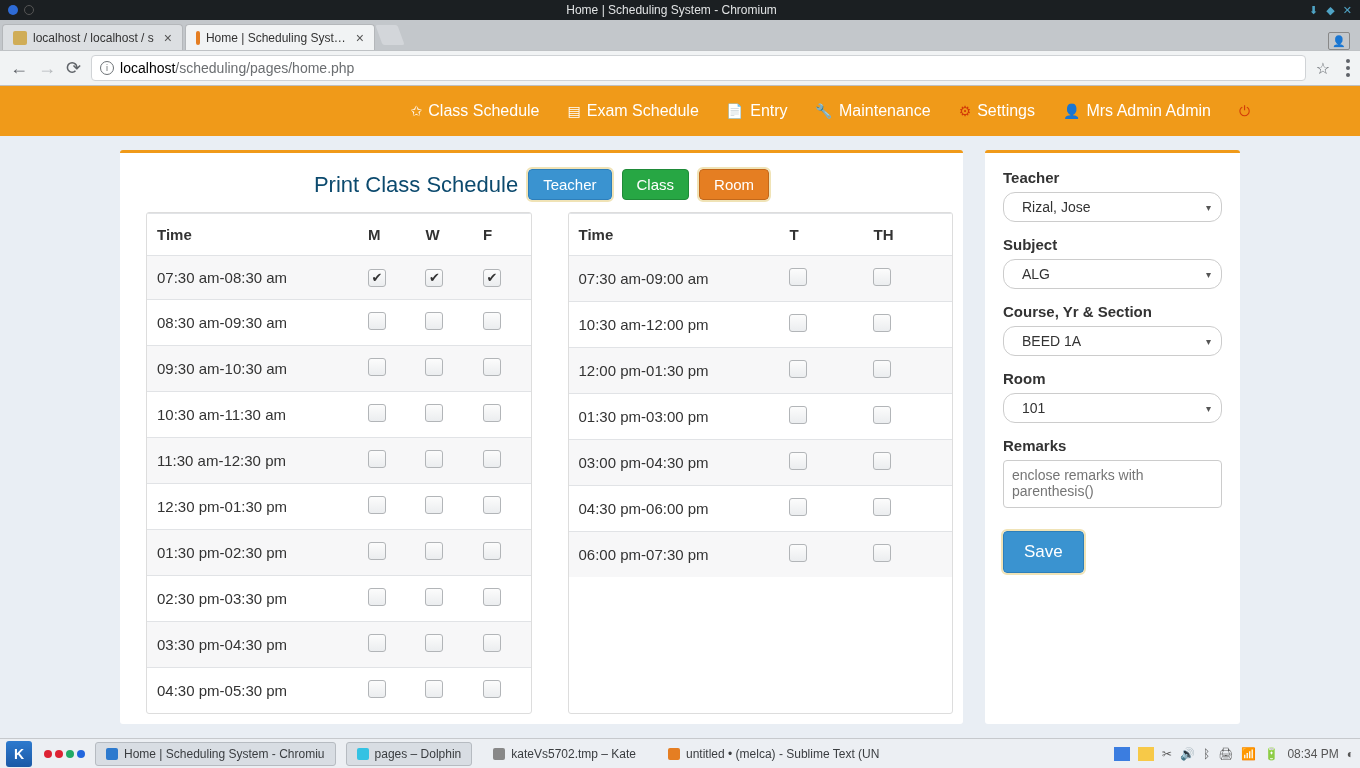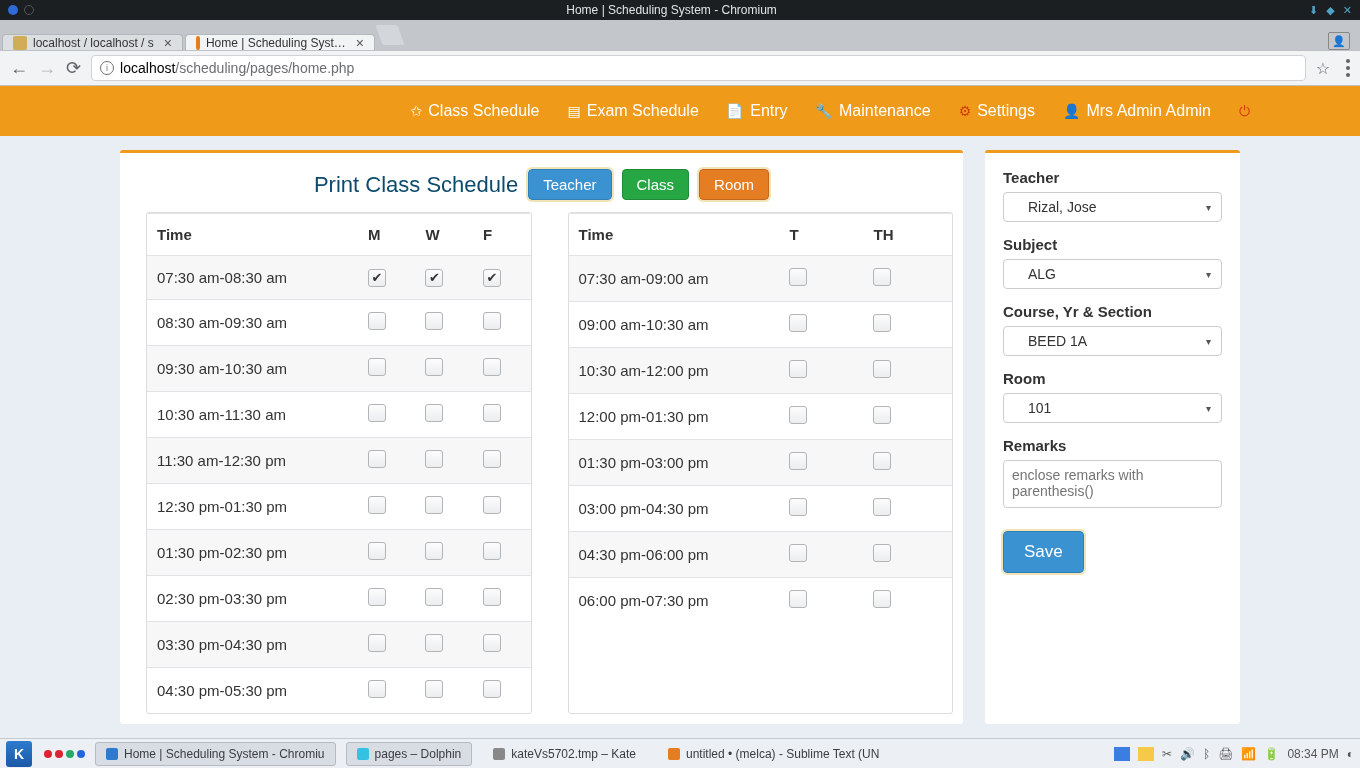--- a/index.html
+++ b/index.html
@@ -8,21 +8,21 @@
   
   .osbar { height: 20px; background: #1b1f22; color: #6d6f70; display: flex; align-items: center; justify-content: space-between; padding: 0 8px; font-size: 11px; }
   .osbar-left { display: flex; align-items: center; gap: 6px; }
   .osbar-dot { width: 10px; height: 10px; border-radius: 50%; background: #2e6bd6; }
   .osbar-center { flex: 1; text-align: center; color: #e1e3e4; font-size: 12px; }
   .win-btns { display: flex; gap: 8px; }
   .win-btn { color: #4fa4c6; font-size: 11px; }
 
   
   .tabbar { height: 30px; background: #c3c7cb; display: flex; align-items: flex-end; padding-left: 2px; }
-  .tab { height: 16px; background: #f1f3f4; margin-right: 2px; padding: 0 10px; display: flex; align-items: center; gap: 6px; font-size: 12px; border-top-left-radius: 4px; border-top-right-radius: 4px; border: 1px solid #b4b7ba; border-bottom: none; max-width: 190px; overflow: hidden; white-space: nowrap; }
+  .tab { height: 26px; background: #f1f3f4; margin-right: 2px; padding: 0 10px; display: flex; align-items: center; gap: 6px; font-size: 12px; border-top-left-radius: 4px; border-top-right-radius: 4px; border: 1px solid #b4b7ba; border-bottom: none; max-width: 190px; overflow: hidden; white-space: nowrap; }
   .tab.inactive { background: #dcdfe2; }
   .tab .favicon { width: 14px; height: 14px; display: inline-block; background: #e57e22; border-radius: 2px; }
   .tab.inactive .favicon { background: #d0ad57; }
   .tab .close-x { font-size: 14px; color: #555; margin-left: 4px; }
   .tab-add { width: 22px; height: 20px; background: #d3d6da; margin-left: 2px; transform: skewX(20deg); align-self: center; border-radius: 2px; }
   .userbox { margin-left: auto; margin-right: 10px; width: 22px; height: 18px; border: 1px solid #888; border-radius: 2px; display: flex; align-items: center; justify-content: center; font-size: 11px; }
 
   .addrbar { height: 36px; background: #f1f3f4; border-top: 1px solid #bfc2c5; border-bottom: 1px solid #c0c0c0; display: flex; align-items: center; padding: 0 10px; gap: 10px; }
   .navicon { color: #5f6368; font-size: 18px; cursor: pointer; }
   .navicon.disabled { color: #b5b8bb; }
@@ -58,21 +58,21 @@
   .tables { display: flex; gap: 20px; padding: 0 10px; }
   .tbl { flex: 1; border: 1px solid #ddd; border-radius: 3px; overflow: hidden; margin-left: 16px; }
   table { width: 100%; border-collapse: collapse; }
   th, td { padding: 12px 10px; text-align: left; border-top: 1px solid #e1e3e6; font-size: 15px; color: #333; }
   th { font-weight: 700; }
   tr:nth-child(odd) td { background: #f7f7f8; }
   .chk { width: 18px; height: 18px; border: 1px solid #b2b5b8; border-radius: 3px; display: inline-flex; align-items: center; justify-content: center; background: linear-gradient(#fcfcfc,#ebedef); font-size: 13px; color: #333; cursor: pointer; }
 
   
   .right label { display: block; font-weight: 700; margin-bottom: 6px; font-size: 15px; }
-  .select { width: 100%; height: 30px; border: 1px solid #ccc; border-radius: 4px; display: flex; align-items: center; justify-content: space-between; padding: 0 10px 0 24px; margin-bottom: 14px; cursor: pointer; background: #fff; }
+  .select { width: 100%; height: 30px; border: 1px solid #ccc; border-radius: 12px; display: flex; align-items: center; justify-content: space-between; padding: 0 10px 0 18px; margin-bottom: 14px; cursor: pointer; background: #fff; }
   .select .caret { color: #555; font-size: 10px; }
   textarea { width: 100%; height: 48px; border: 1px solid #ccc; border-radius: 4px; padding: 6px 8px; font-family: inherit; font-size: 14px; resize: none; margin-bottom: 20px; }
   .btn-row { display: flex; gap: 10px; }
 
   
   .taskbar { position: absolute; bottom: 0; left: 0; right: 0; height: 30px; background: #eceff3; border-top: 1px solid #c6c9cd; display: flex; align-items: center; font-size: 12px; color: #3a3d40; gap: 10px; padding: 0 6px; }
   .kbtn { width: 26px; height: 26px; background: linear-gradient(#2d7ace,#1b59a6); border-radius: 3px; color: #fff; display: flex; align-items: center; justify-content: center; font-weight: 700; font-size: 14px; }
   .pager { display: flex; gap: 3px; margin-left: 2px; }
   .pager span { width: 8px; height: 8px; border-radius: 50%; }
   .task { display: flex; align-items: center; gap: 6px; height: 24px; padding: 0 10px; border: 1px solid transparent; border-radius: 3px; max-width: 260px; overflow: hidden; white-space: nowrap; }
@@ -252,25 +252,20 @@
                 <th>TH</th>
               </tr>
             </thead>
             <tbody id="tth-body">
               <tr>
                 <td>07:30 am-09:00 am</td>
                 <td><span class="chk"></span></td>
                 <td><span class="chk"></span></td>
               </tr>
               <tr>
-                <td>09:00 am-10:30 am</td>
-                <td><span class="chk"></span></td>
-                <td><span class="chk"></span></td>
-              </tr>
-              <tr>
                 <td>10:30 am-12:00 pm</td>
                 <td><span class="chk"></span></td>
                 <td><span class="chk"></span></td>
               </tr>
               <tr>
                 <td>12:00 pm-01:30 pm</td>
                 <td><span class="chk"></span></td>
                 <td><span class="chk"></span></td>
               </tr>
               <tr>

